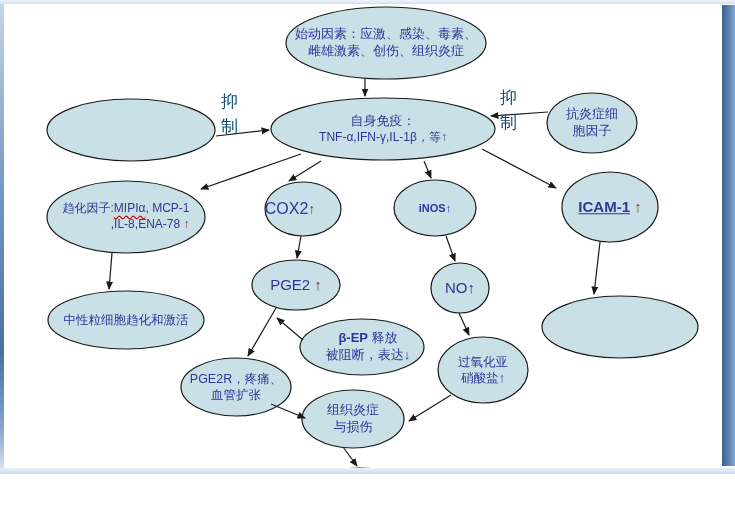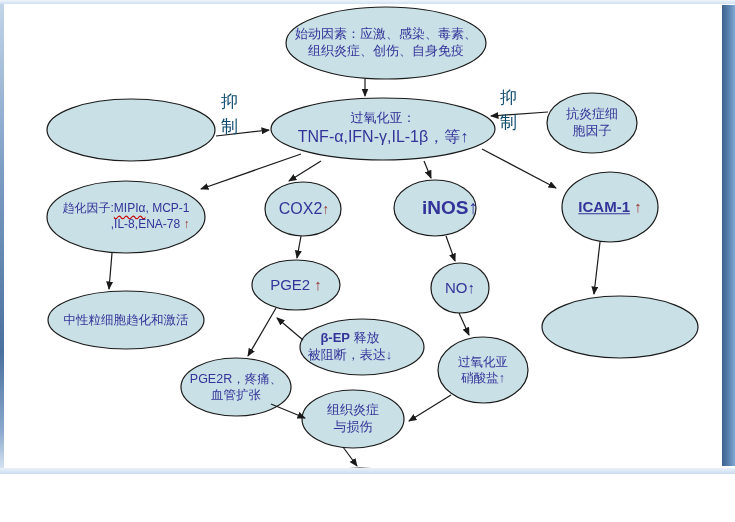--- a/index.html
+++ b/index.html
@@ -79,44 +79,44 @@
       <line x1="303" y1="340" x2="277" y2="318" marker-end="url(#ah)"></line>
       <line x1="271" y1="404" x2="305" y2="418" marker-end="url(#ah)"></line>
       <line x1="459" y1="313" x2="469" y2="335" marker-end="url(#ah)"></line>
       <line x1="451" y1="395" x2="409" y2="421" marker-end="url(#ah)"></line>
       <line x1="343" y1="447" x2="357" y2="466" marker-end="url(#ah)"></line>
     </g>
   </svg>
 
   <div class="node-label" style="left:386px;top:43px;font-size:13px;">
     <div>始动因素：应激、感染、毒素、</div>
-    <div>组织炎症、创伤、自身免疫</div>
+    <div>雌雄激素、创伤、组织炎症</div>
   </div>
 
   <div class="node-label" style="left:383px;top:129px;font-size:13px;">
-    <div>过氧化亚：</div>
-    <div style="font-size:16px;"><span>TNF-α,IFN-γ,IL-1β，等</span><span>↑</span></div>
+    <div>自身免疫：</div>
+    <div style="font-size:12px;"><span>TNF-α,IFN-γ,IL-1β，等</span><span>↑</span></div>
   </div>
 
 
   <div class="node-label" style="left:592px;top:123px;font-size:13px;">
     <div>抗炎症细</div>
     <div>胞因子</div>
   </div>
 
   <div class="node-label" style="left:126px;top:217px;font-size:12px;text-align:right;">
     <div><span>趋化因子:</span><span class="misspell">MIPIα</span><span>, MCP-1</span></div>
     <div><span>,IL-8,ENA-78 </span><span class="red">↑</span></div>
   </div>
 
-  <div class="node-label" style="left:304px;top:209px;font-size:16px;">
+  <div class="node-label" style="left:290px;top:209px;font-size:16px;">
     <span>COX2</span><span class="red" style="font-size:14px;">↑</span>
   </div>
 
-  <div class="node-label bold" style="left:450px;top:208px;font-size:19px;">
+  <div class="node-label bold" style="left:435px;top:208px;font-size:11px;">
     <span>iNOS</span><span style="font-weight:normal;">↑</span>
   </div>
 
   <div class="node-label" style="left:610px;top:207px;font-size:15px;">
     <span class="bold underl">ICAM-1</span><span> </span><span class="red">↑</span>
   </div>
 
   <div class="node-label" style="left:296px;top:285px;font-size:15px;">
     <span>PGE2 </span><span class="red">↑</span>
   </div>
@@ -125,21 +125,21 @@
     <span>NO</span><span>↑</span>
   </div>
 
   <div class="node-label" style="left:126px;top:320px;font-size:12.5px;">
     <div>中性粒细胞趋化和激活</div>
   </div>
 
   <div class="node-label" style="left:620px;top:327px;font-size:12.5px;">
   </div>
 
-  <div class="node-label" style="left:350px;top:347px;font-size:13px;">
+  <div class="node-label" style="left:368px;top:347px;font-size:13px;">
     <div><span class="bold">β-EP</span><span> 释放</span></div>
     <div><span>被阻断，表达</span><span>↓</span></div>
   </div>
 
   <div class="node-label" style="left:236px;top:387px;font-size:12.5px;">
     <div>PGE2R，疼痛、</div>
     <div>血管扩张</div>
   </div>
 
   <div class="node-label" style="left:353px;top:419px;font-size:13px;">

